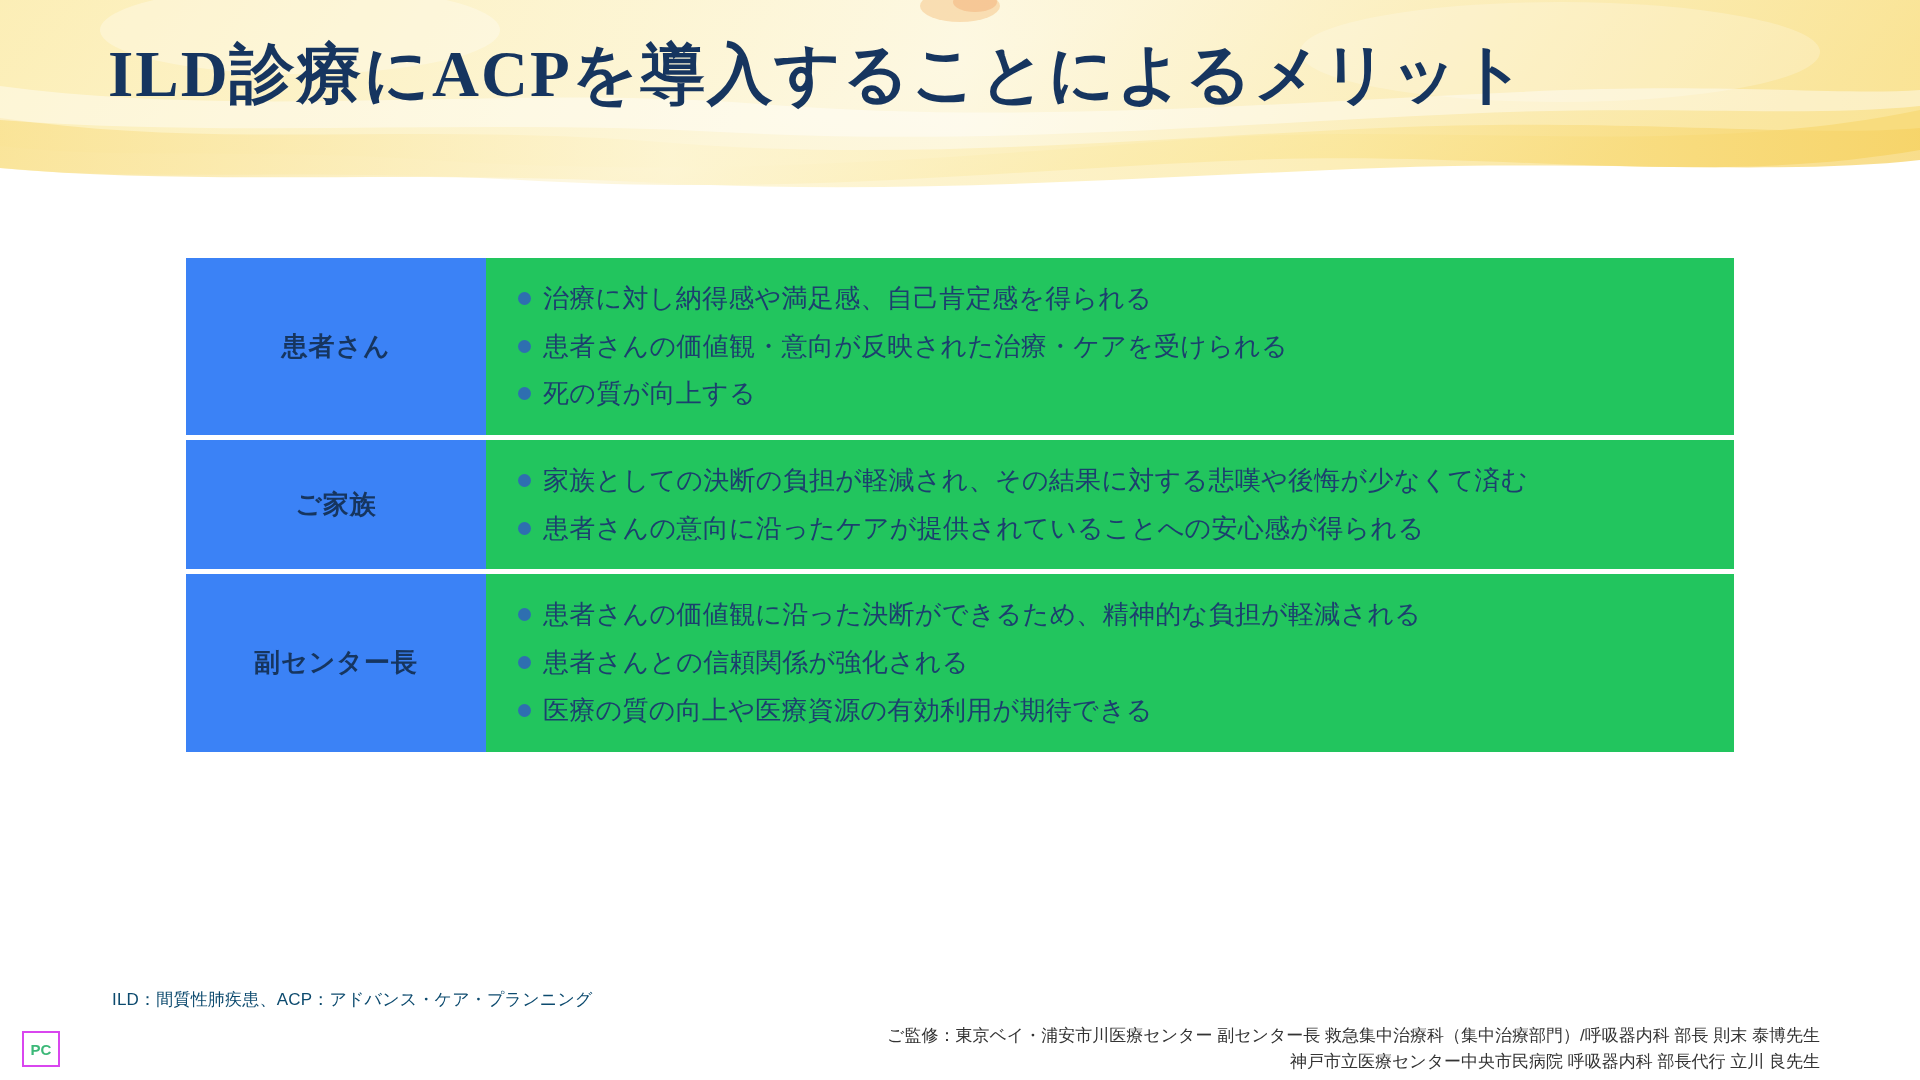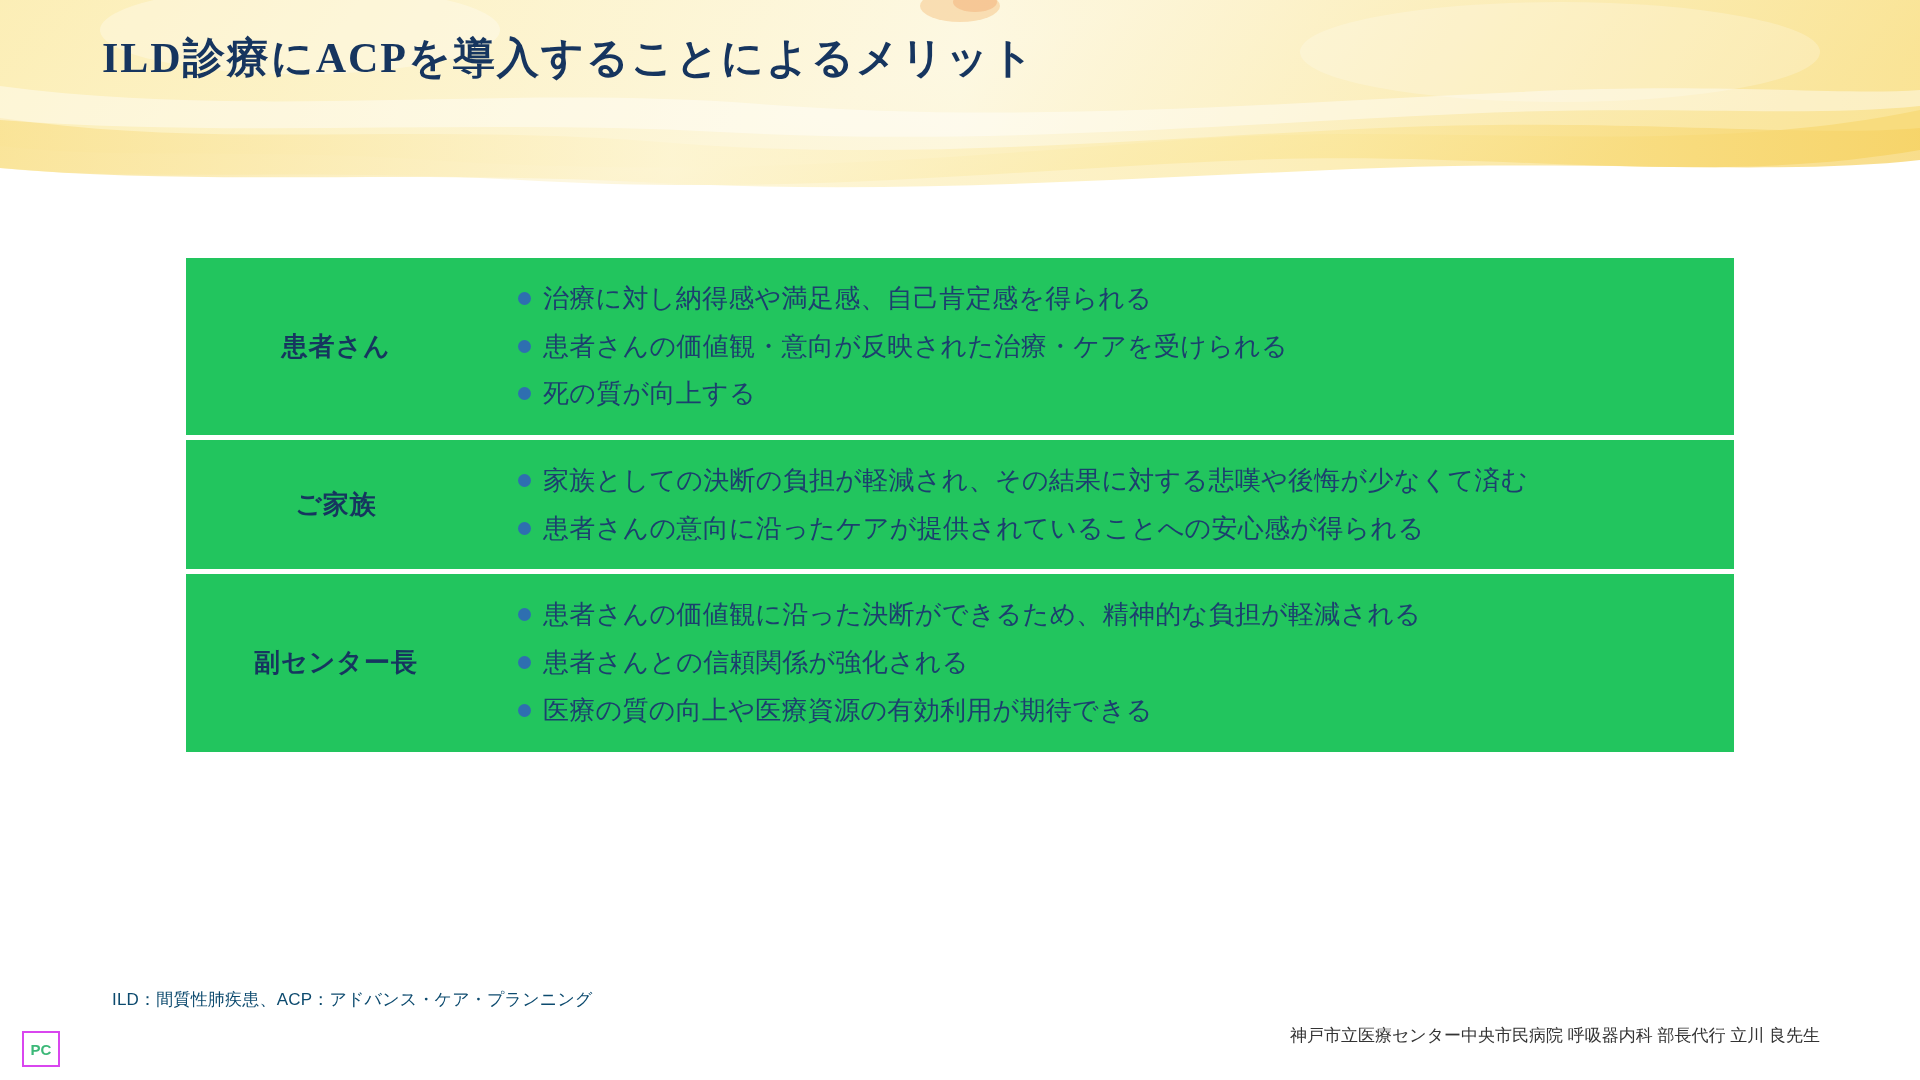--- a/index.html
+++ b/index.html
@@ -25,24 +25,24 @@
     overflow: hidden;
   }
   .header-band svg {
     position: absolute;
     top: 0;
     left: 0;
   }
   .page-title {
     position: absolute;
     top: 30px;
-    left: 102px;
+    left: 108px;
     font-family: "Liberation Serif", serif;
     font-weight: bold;
-    font-size: 42px;
+    font-size: 65px;
     letter-spacing: 2px;
     color: #16355f;
     white-space: nowrap;
   }
 
   
   .benefit-table {
     position: absolute;
     top: 258px;
     left: 186px;
@@ -51,21 +51,21 @@
     border-spacing: 0 4px;
   }
   .benefit-row {
     display: flex;
     width: 100%;
     margin-bottom: 5px;
   }
   .row-label {
     width: 300px;
     min-width: 300px;
-    background: #22c55e;
+    background: #3b82f6;
     color: #16355f;
     font-size: 26px;
     font-weight: bold;
     display: flex;
     align-items: center;
     justify-content: center;
     letter-spacing: 1px;
   }
   .row-content {
     flex: 1;
@@ -230,18 +230,19 @@
         <span class="bullet-text">医療の質の向上や医療資源の有効利用が期待できる</span>
       </div>
     </div>
   </div>
 
 </div>
 
 <div class="footnote">ILD：間質性肺疾患、ACP：アドバンス・ケア・プランニング</div>
 
 <div class="credits">
+  <div>ご監修：東京ベイ・浦安市川医療センター 副センター長 救急集中治療科（集中治療部門）/呼吸器内科 部長 則末 泰博先生</div>
   <div>神戸市立医療センター中央市民病院 呼吸器内科 部長代行 立川 良先生</div>
 </div>
 
 <div class="logo">
   <div class="logo-mark">PC</div>
 </div>
 
 </body></html>

